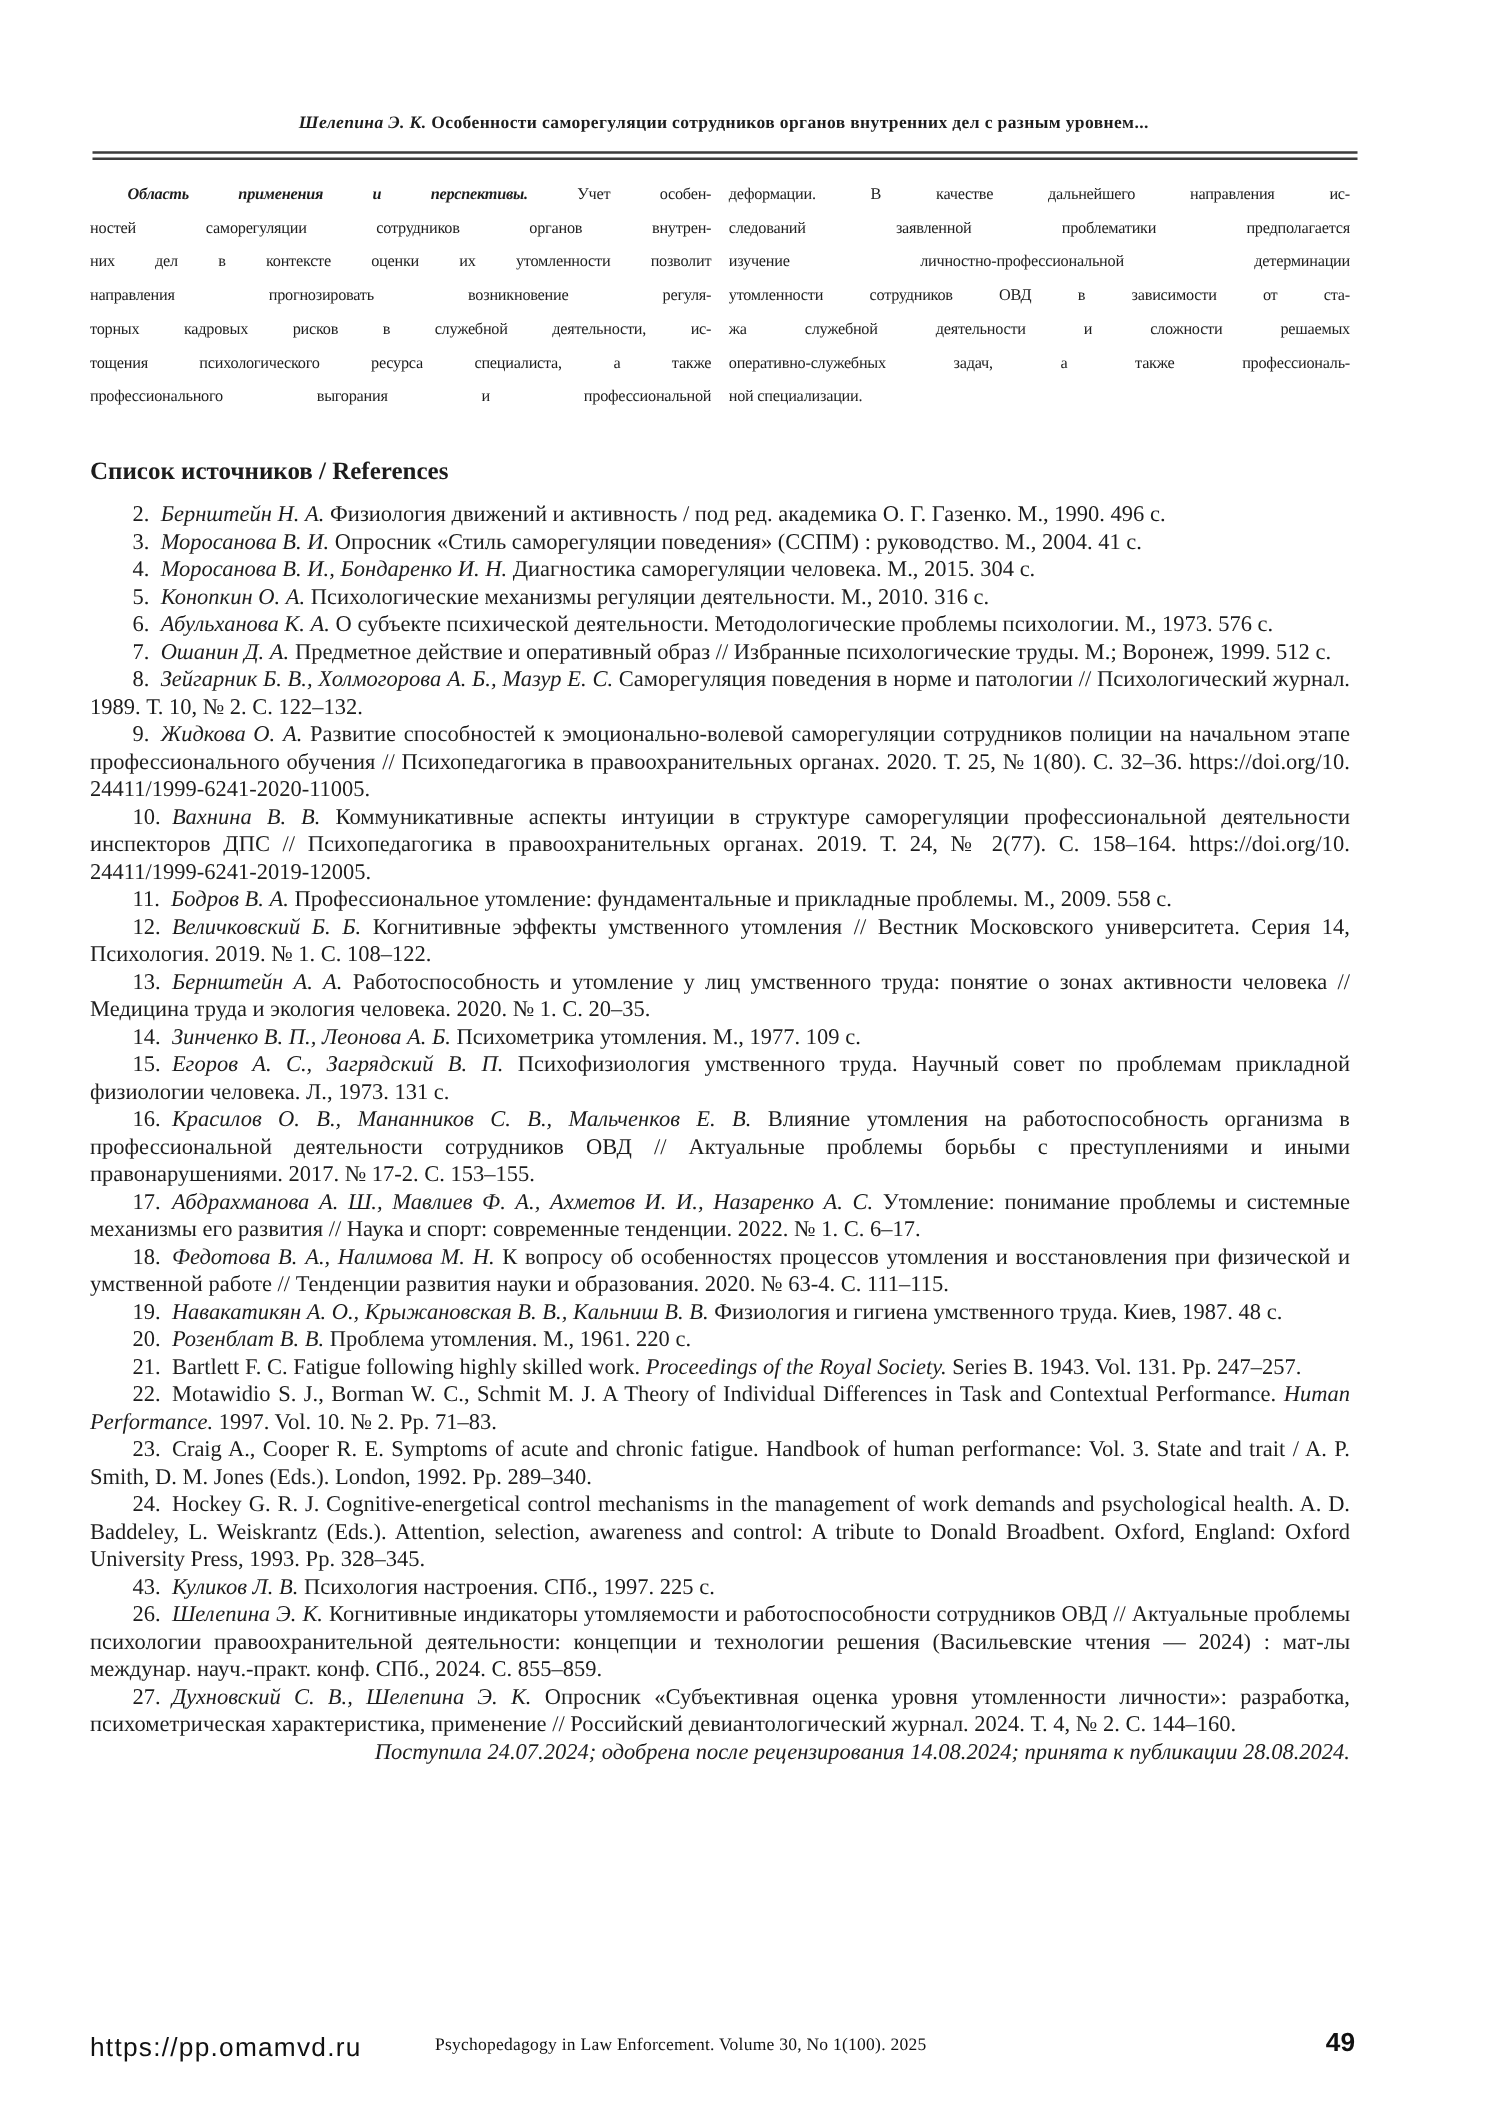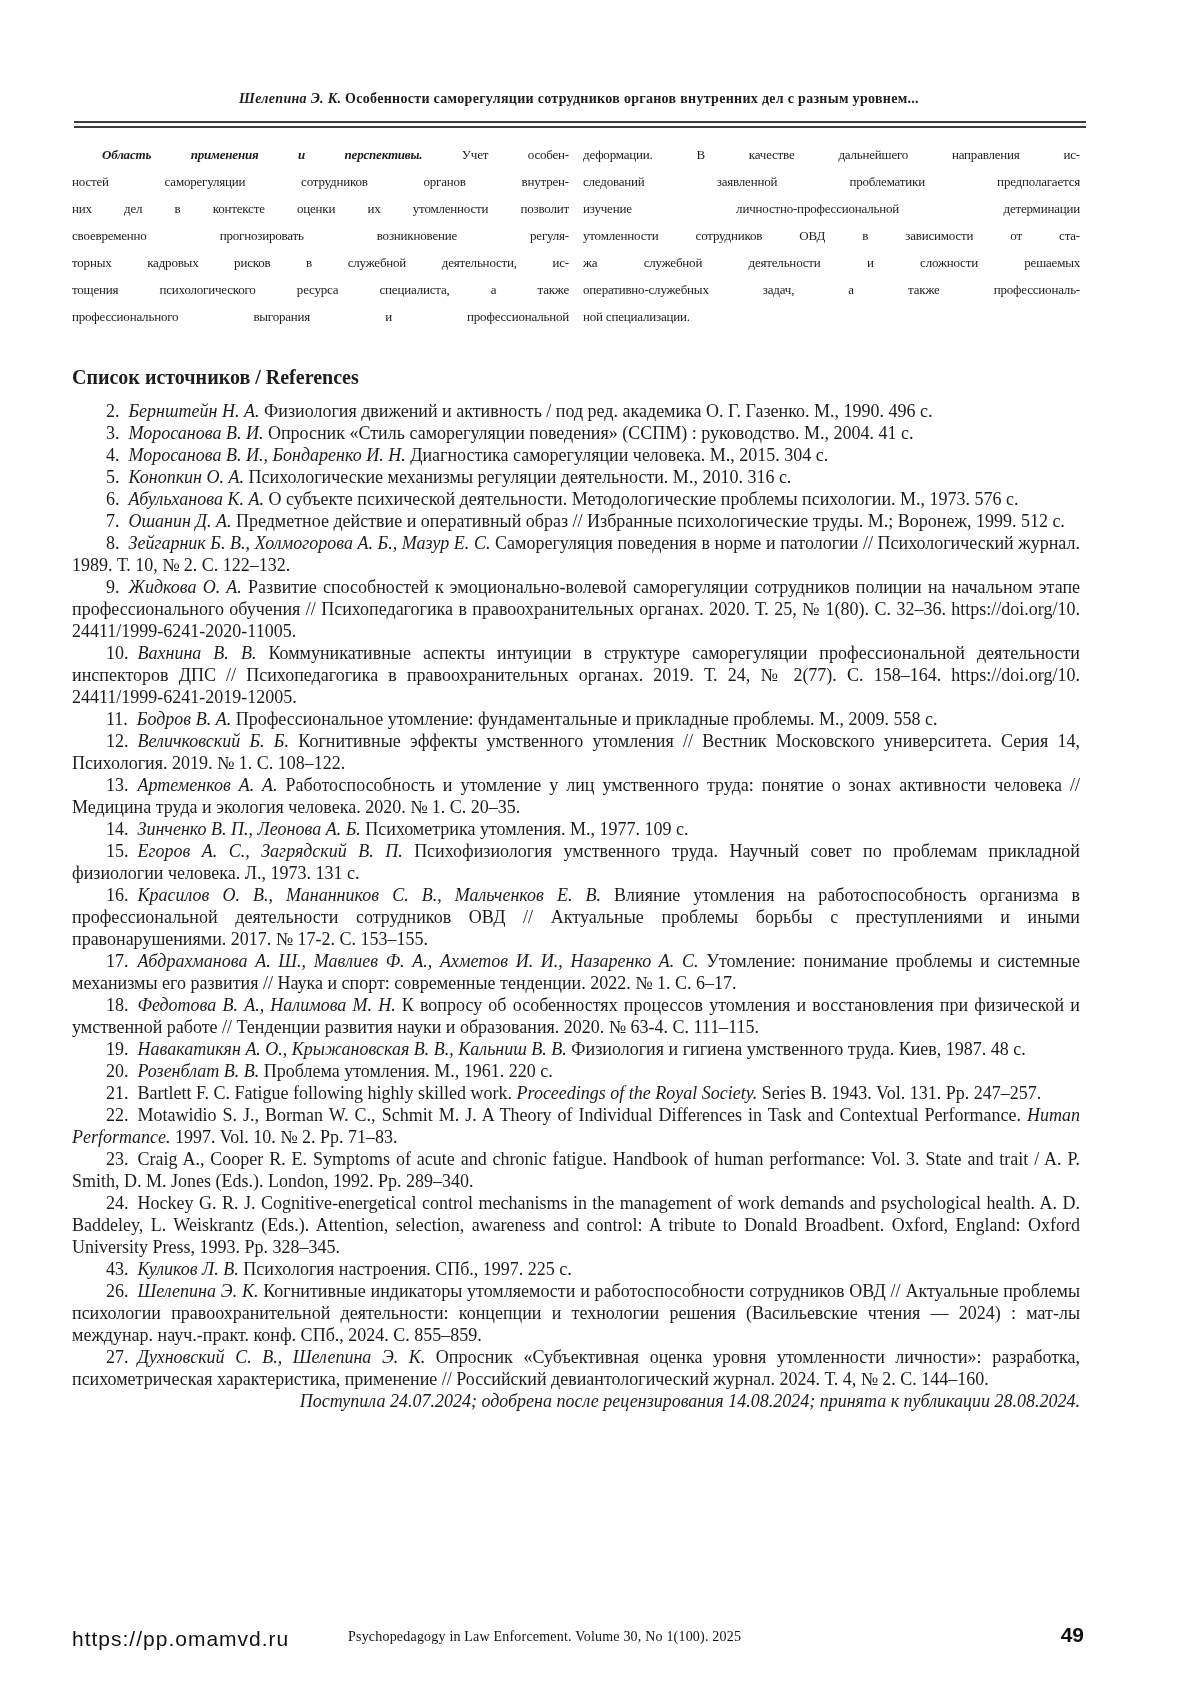--- a/index.html
+++ b/index.html
@@ -62,21 +62,21 @@
     <span class="author">Шелепина Э. К.</span><span> Особенности саморегуляции сотрудников органов внутренних дел с разным уровнем...</span>
   </div>
 
   <div class="rule"></div>
 
   <div class="intro">
     <div class="col" id="intro-left">
         <div class="tline ind"><span class="lead">Область применения и перспективы.</span><span> Учет особен-</span></div>
         <div class="tline"><span>ностей саморегуляции сотрудников органов внутрен-</span></div>
         <div class="tline"><span>них дел в контексте оценки их утомленности позволит</span></div>
-        <div class="tline"><span>своевременно прогнозировать возникновение регуля-</span></div>
+        <div class="tline"><span>направления прогнозировать возникновение регуля-</span></div>
         <div class="tline"><span>торных кадровых рисков в служебной деятельности, ис-</span></div>
         <div class="tline"><span>тощения психологического ресурса специалиста, а также</span></div>
         <div class="tline"><span>профессионального выгорания и профессиональной</span></div>
       </div>
     <div class="col" id="intro-right">
         <div class="tline"><span>деформации. В качестве дальнейшего направления ис-</span></div>
         <div class="tline"><span>следований заявленной проблематики предполагается</span></div>
         <div class="tline"><span>изучение личностно-профессиональной детерминации</span></div>
         <div class="tline"><span>утомленности сотрудников ОВД в зависимости от ста-</span></div>
         <div class="tline"><span>жа служебной деятельности и сложности решаемых</span></div>
@@ -92,21 +92,21 @@
         <p class="ref"><span>3. </span><span class="it">Моросанова В. И.</span><span> Опросник «Стиль саморегуляции поведения» (ССПМ) : руководство. М., 2004. 41 с.</span></p>
         <p class="ref"><span>4. </span><span class="it">Моросанова В. И., Бондаренко И. Н.</span><span> Диагностика саморегуляции человека. М., 2015. 304 с.</span></p>
         <p class="ref"><span>5. </span><span class="it">Конопкин О. А.</span><span> Психологические механизмы регуляции деятельности. М., 2010. 316 с.</span></p>
         <p class="ref"><span>6. </span><span class="it">Абульханова К. А.</span><span> О субъекте психической деятельности. Методологические проблемы психологии. М., 1973. 576 с.</span></p>
         <p class="ref"><span>7. </span><span class="it">Ошанин Д. А.</span><span> Предметное действие и оперативный образ // Избранные психологические труды. М.; Воронеж, 1999. 512 с.</span></p>
         <p class="ref"><span>8. </span><span class="it">Зейгарник Б. В., Холмогорова А. Б., Мазур Е. С.</span><span> Саморегуляция поведения в норме и патологии // Психологический журнал. 1989. Т. 10, № 2. С. 122–132.</span></p>
         <p class="ref"><span>9. </span><span class="it">Жидкова О. А.</span><span> Развитие способностей к эмоционально-волевой саморегуляции сотрудников полиции на начальном этапе профессионального обучения // Психопедагогика в правоохранительных органах. 2020. Т. 25, № 1(80). С. 32–36. https://doi.org/10. 24411/1999-6241-2020-11005.</span></p>
         <p class="ref"><span>10. </span><span class="it">Вахнина В. В.</span><span> Коммуникативные аспекты интуиции в структуре саморегуляции профессиональной деятельности инспекторов ДПС // Психопедагогика в правоохранительных органах. 2019. Т. 24, № 2(77). С. 158–164. https://doi.org/10. 24411/1999-6241-2019-12005.</span></p>
         <p class="ref"><span>11. </span><span class="it">Бодров В. А.</span><span> Профессиональное утомление: фундаментальные и прикладные проблемы. М., 2009. 558 с.</span></p>
         <p class="ref"><span>12. </span><span class="it">Величковский Б. Б.</span><span> Когнитивные эффекты умственного утомления // Вестник Московского университета. Серия 14, Психология. 2019. № 1. С. 108–122.</span></p>
-        <p class="ref"><span>13. </span><span class="it">Артеменков А. А.</span><span> Работоспособность и утомление у лиц умственного труда: понятие о зонах активности человека // Медицина труда и экология человека. 2020. № 1. С. 20–35.</span></p>
+        <p class="ref"><span>13. </span><span class="it">Бернштейн А. А.</span><span> Работоспособность и утомление у лиц умственного труда: понятие о зонах активности человека // Медицина труда и экология человека. 2020. № 1. С. 20–35.</span></p>
         <p class="ref"><span>14. </span><span class="it">Зинченко В. П., Леонова А. Б.</span><span> Психометрика утомления. М., 1977. 109 с.</span></p>
         <p class="ref"><span>15. </span><span class="it">Егоров А. С., Загрядский В. П.</span><span> Психофизиология умственного труда. Научный совет по проблемам прикладной физиологии человека. Л., 1973. 131 с.</span></p>
         <p class="ref"><span>16. </span><span class="it">Красилов О. В., Мананников С. В., Мальченков Е. В.</span><span> Влияние утомления на работоспособность организма в профессиональной деятельности сотрудников ОВД // Актуальные проблемы борьбы с преступлениями и иными правонарушениями. 2017. № 17-2. С. 153–155.</span></p>
         <p class="ref"><span>17. </span><span class="it">Абдрахманова А. Ш., Мавлиев Ф. А., Ахметов И. И., Назаренко А. С.</span><span> Утомление: понимание проблемы и системные механизмы его развития // Наука и спорт: современные тенденции. 2022. № 1. С. 6–17.</span></p>
         <p class="ref"><span>18. </span><span class="it">Федотова В. А., Налимова М. Н.</span><span> К вопросу об особенностях процессов утомления и восстановления при физической и умственной работе // Тенденции развития науки и образования. 2020. № 63-4. С. 111–115.</span></p>
         <p class="ref"><span>19. </span><span class="it">Навакатикян А. О., Крыжановская В. В., Кальниш В. В.</span><span> Физиология и гигиена умственного труда. Киев, 1987. 48 с.</span></p>
         <p class="ref"><span>20. </span><span class="it">Розенблат В. В.</span><span> Проблема утомления. М., 1961. 220 с.</span></p>
         <p class="ref"><span>21. </span><span>Bartlett F. C. Fatigue following highly skilled work. </span><span class="it">Proceedings of the Royal Society.</span><span> Series B. 1943. Vol. 131. Pp. 247–257.</span></p>
         <p class="ref"><span>22. </span><span>Motawidio S. J., Borman W. C., Schmit M. J. A Theory of Individual Differences in Task and Contextual Performance. </span><span class="it">Human Performance.</span><span> 1997. Vol. 10. № 2. Pp. 71–83.</span></p>
         <p class="ref"><span>23. </span><span>Craig A., Cooper R. E. Symptoms of acute and chronic fatigue. Handbook of human performance: Vol. 3. State and trait / A. P. Smith, D. M. Jones (Eds.). London, 1992. Pp. 289–340.</span></p>

